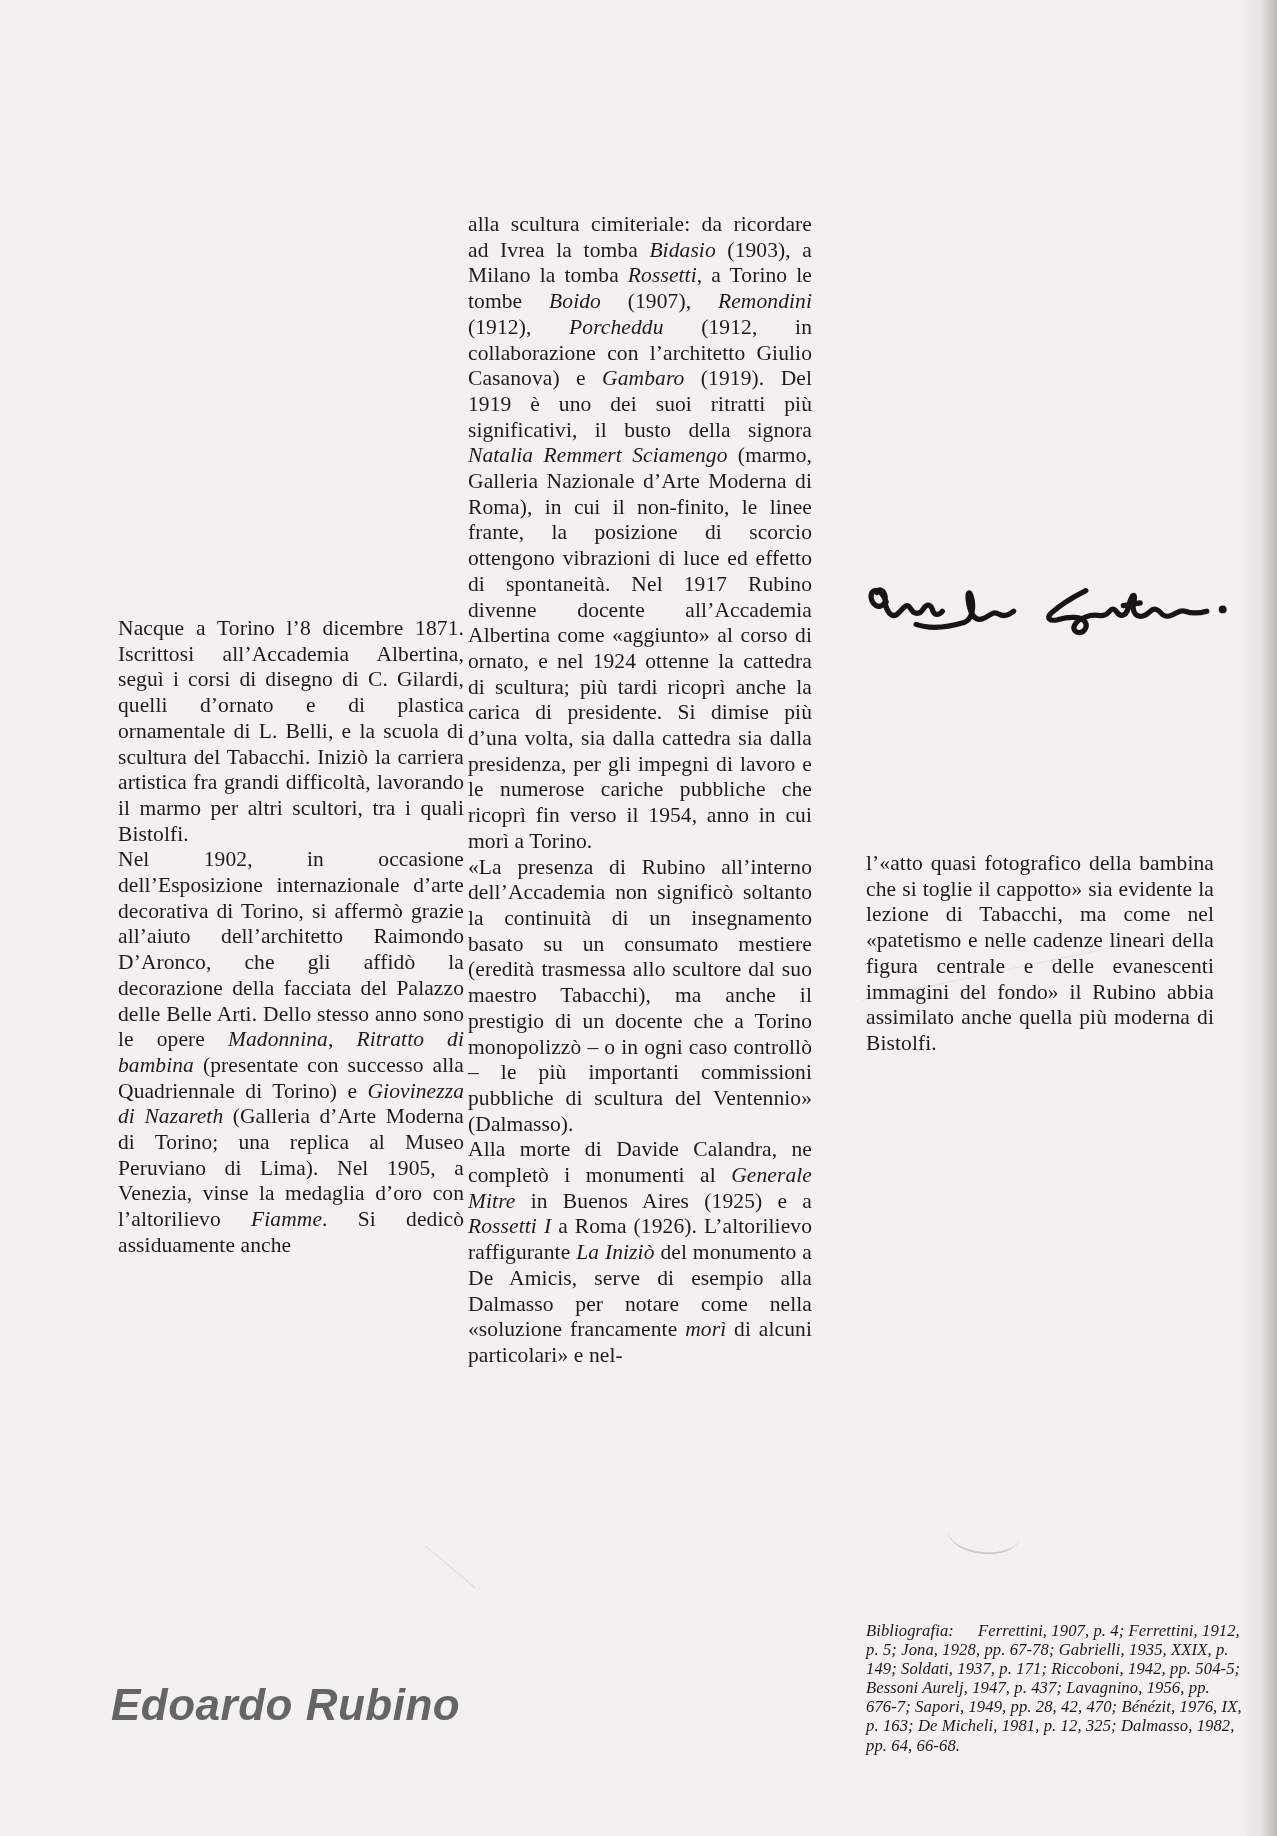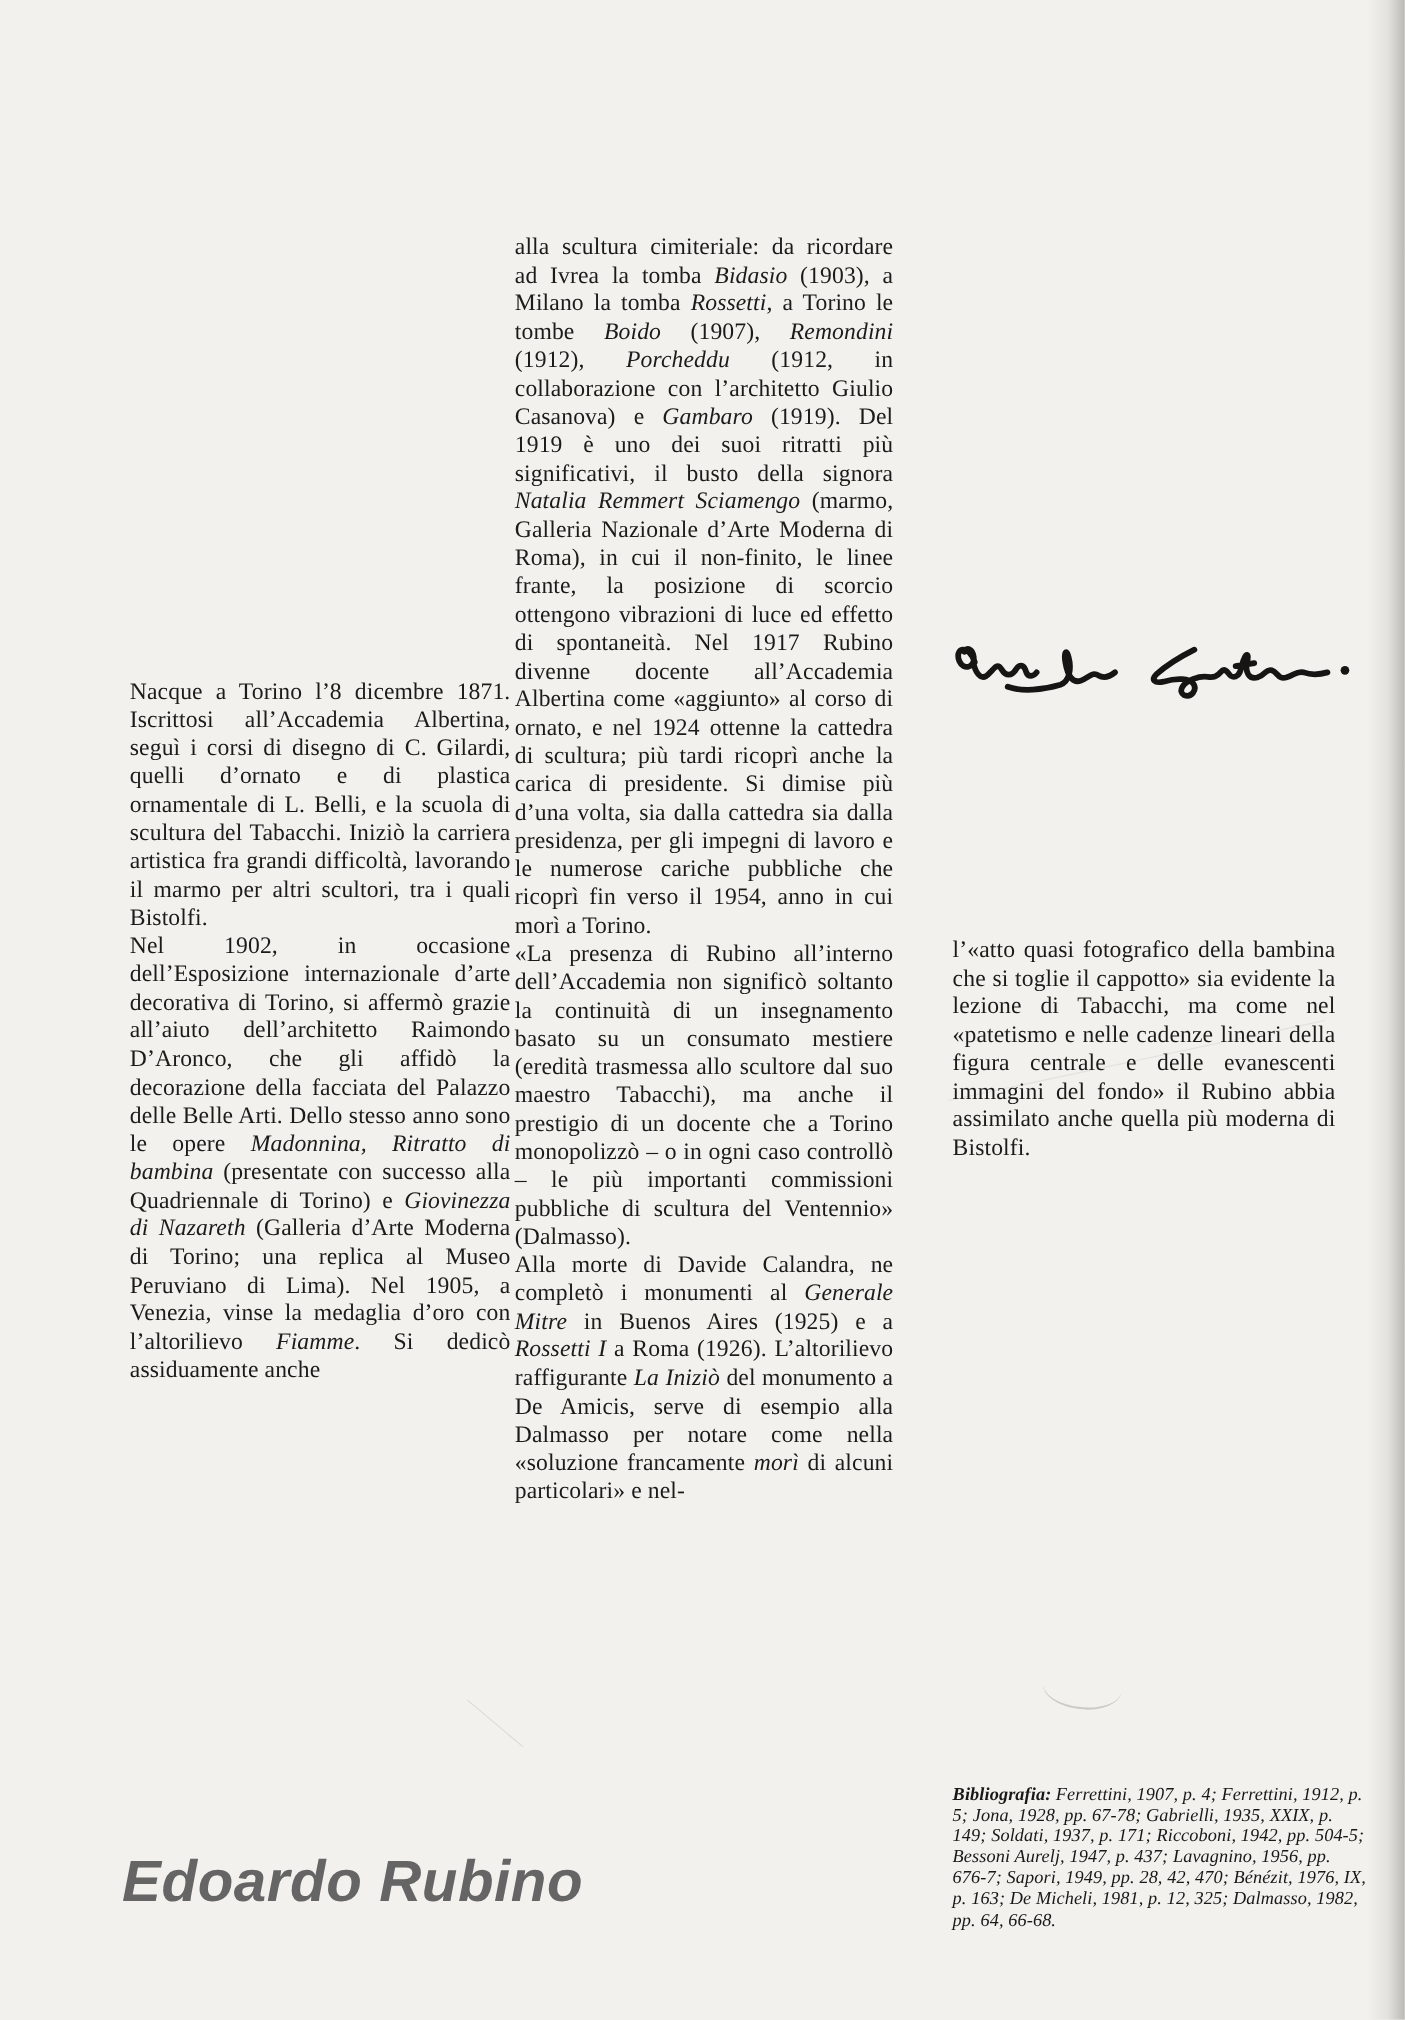--- a/index.html
+++ b/index.html
@@ -39,29 +39,29 @@
   .bibliography{
     position:absolute;
     left:866px;top:1621px;width:376px;
     font-style:italic;
     font-size:16.6px;
     line-height:19.1px;
     letter-spacing:0.1px;
     color:#191817;
     text-align:left;
   }
-  .bib-label{margin-right:4px;font-weight:bold;}
+  .bib-label{margin-right:24px;}
   .title{
     position:absolute;
     left:111px;top:1680px;
     margin:0;
     font-family:"Liberation Sans","DejaVu Sans",sans-serif;
     font-weight:bold;
     font-style:italic;
-    font-size:53px;
+    font-size:44px;
     letter-spacing:0.5px;
     color:#656565;
     white-space:nowrap;
   }
   
   .edge-shadow{
     position:absolute;right:0;top:0;width:34px;height:100%;
     background:linear-gradient(to right, rgba(95,93,88,0) 0%, rgba(95,93,88,0.10) 55%, rgba(95,93,88,0.30) 88%, rgba(95,93,88,0.38) 100%);
     pointer-events:none;
   }

